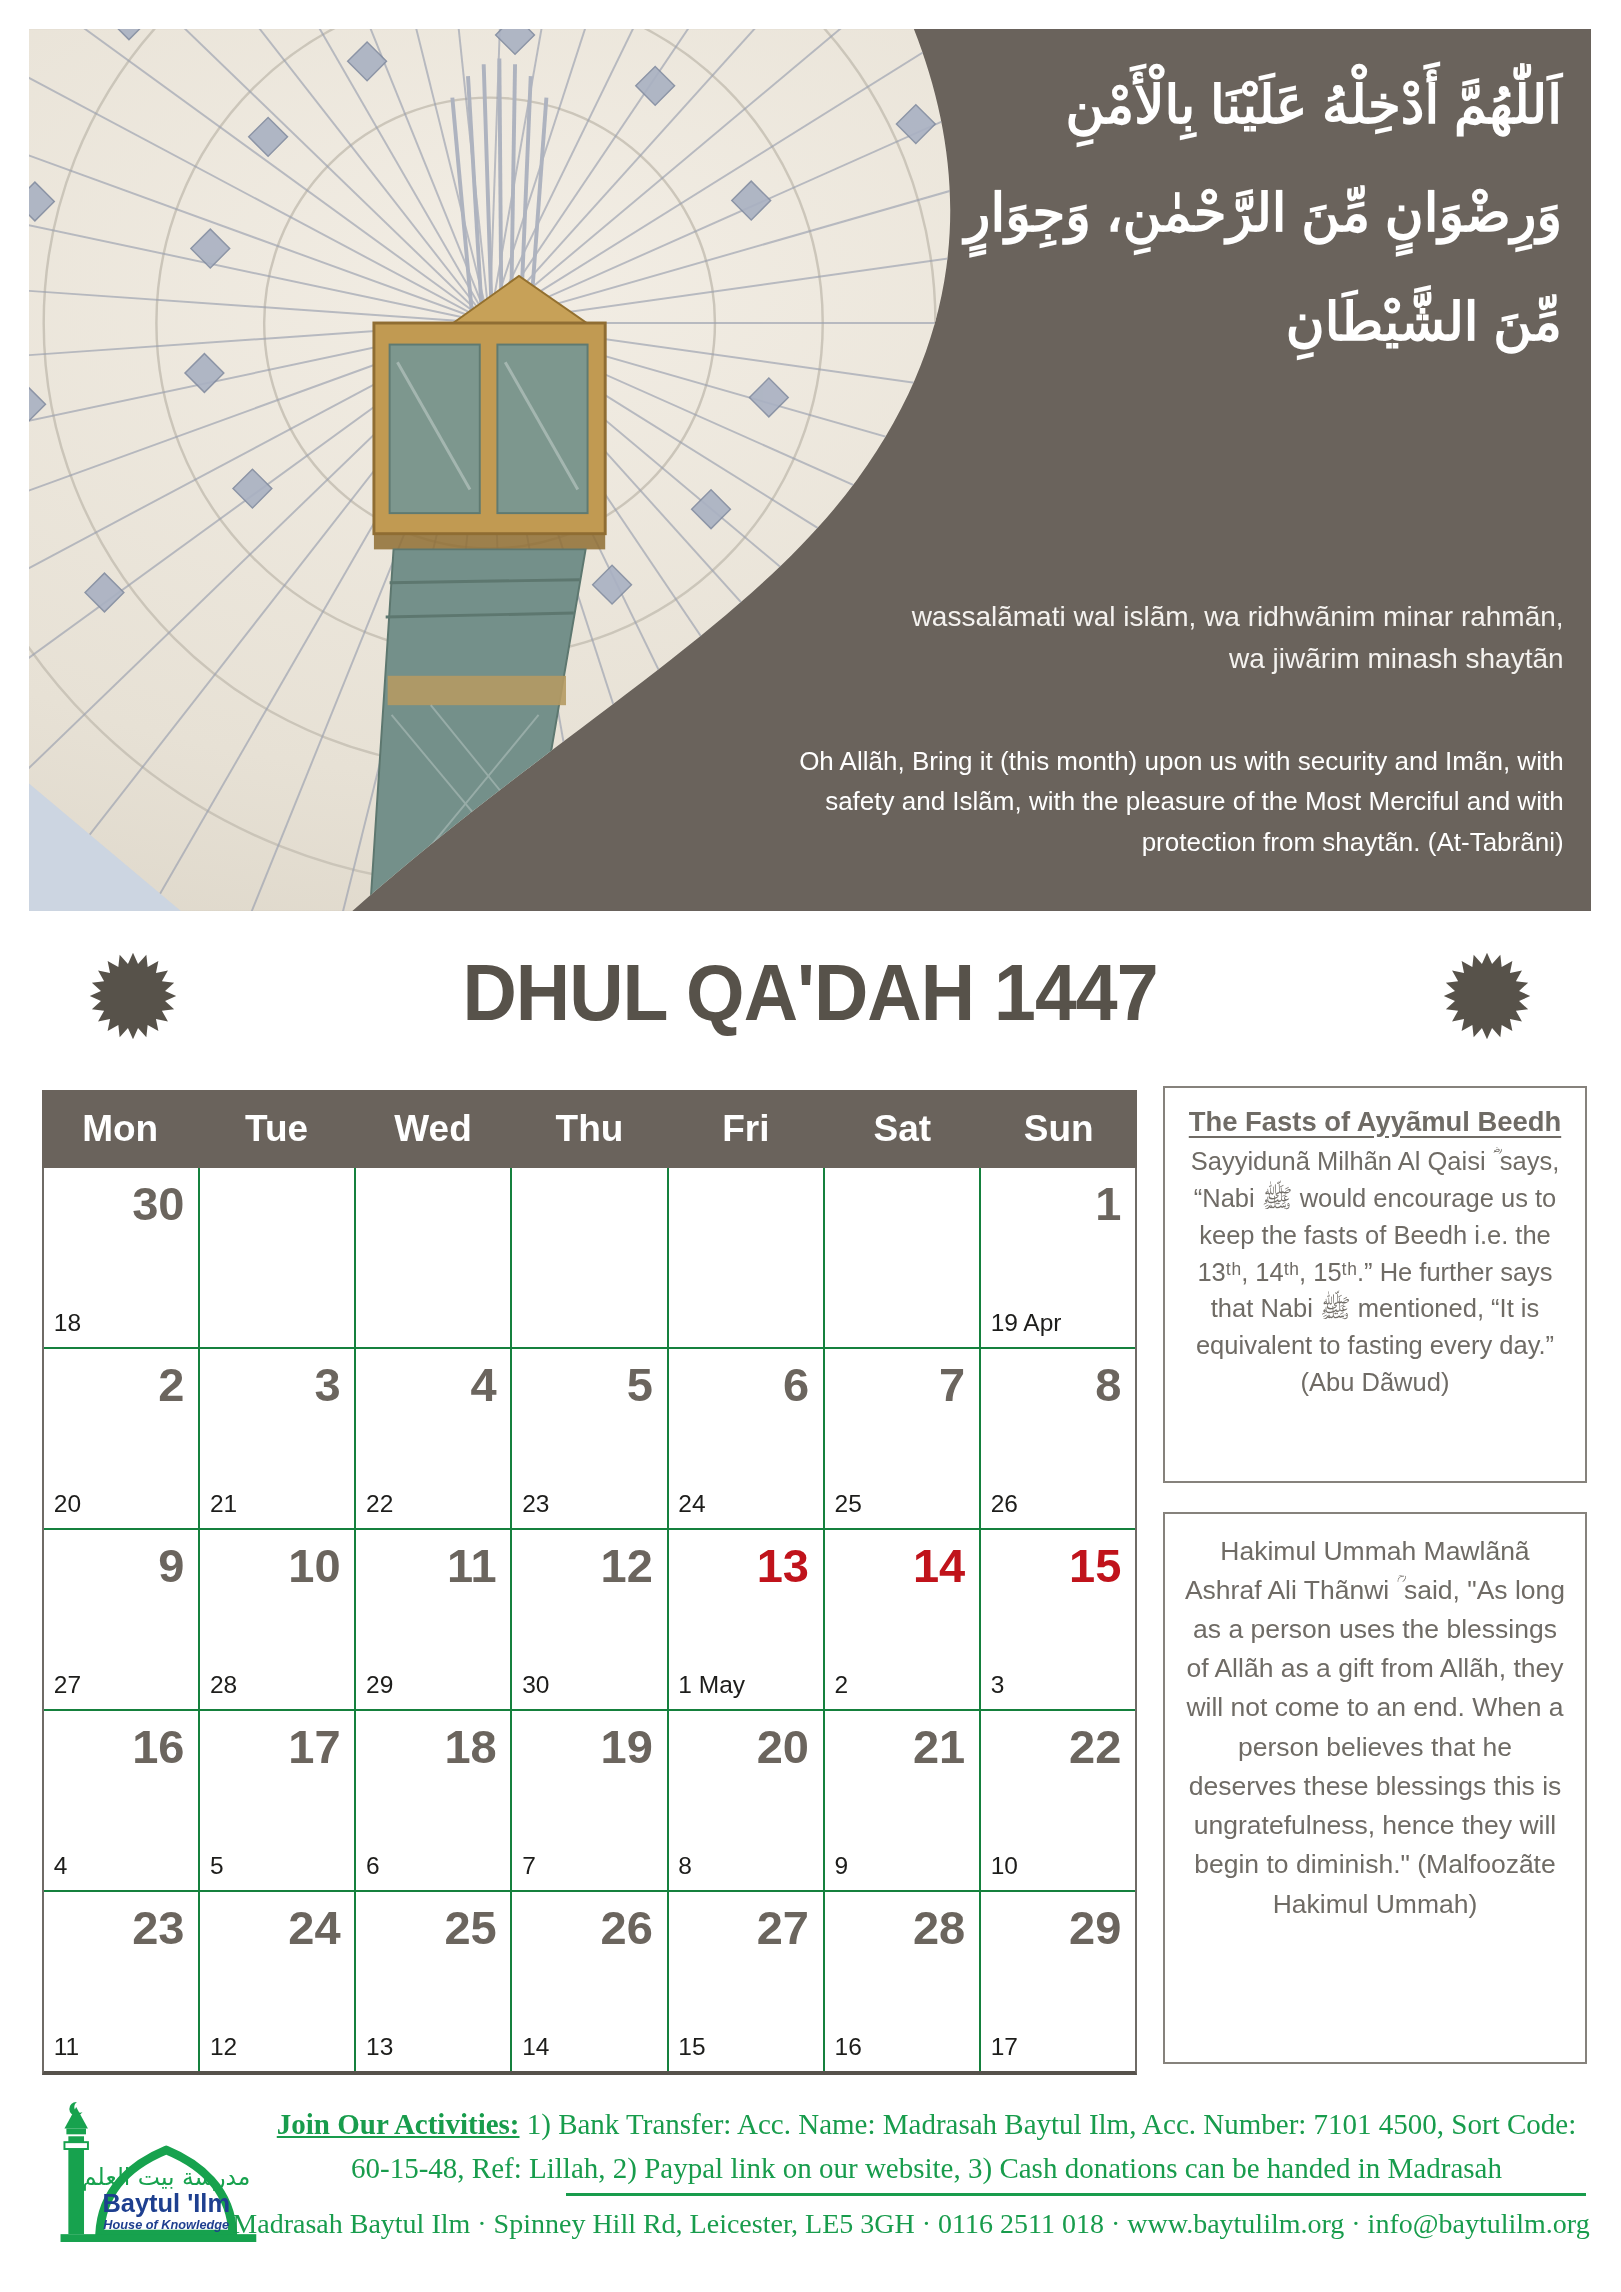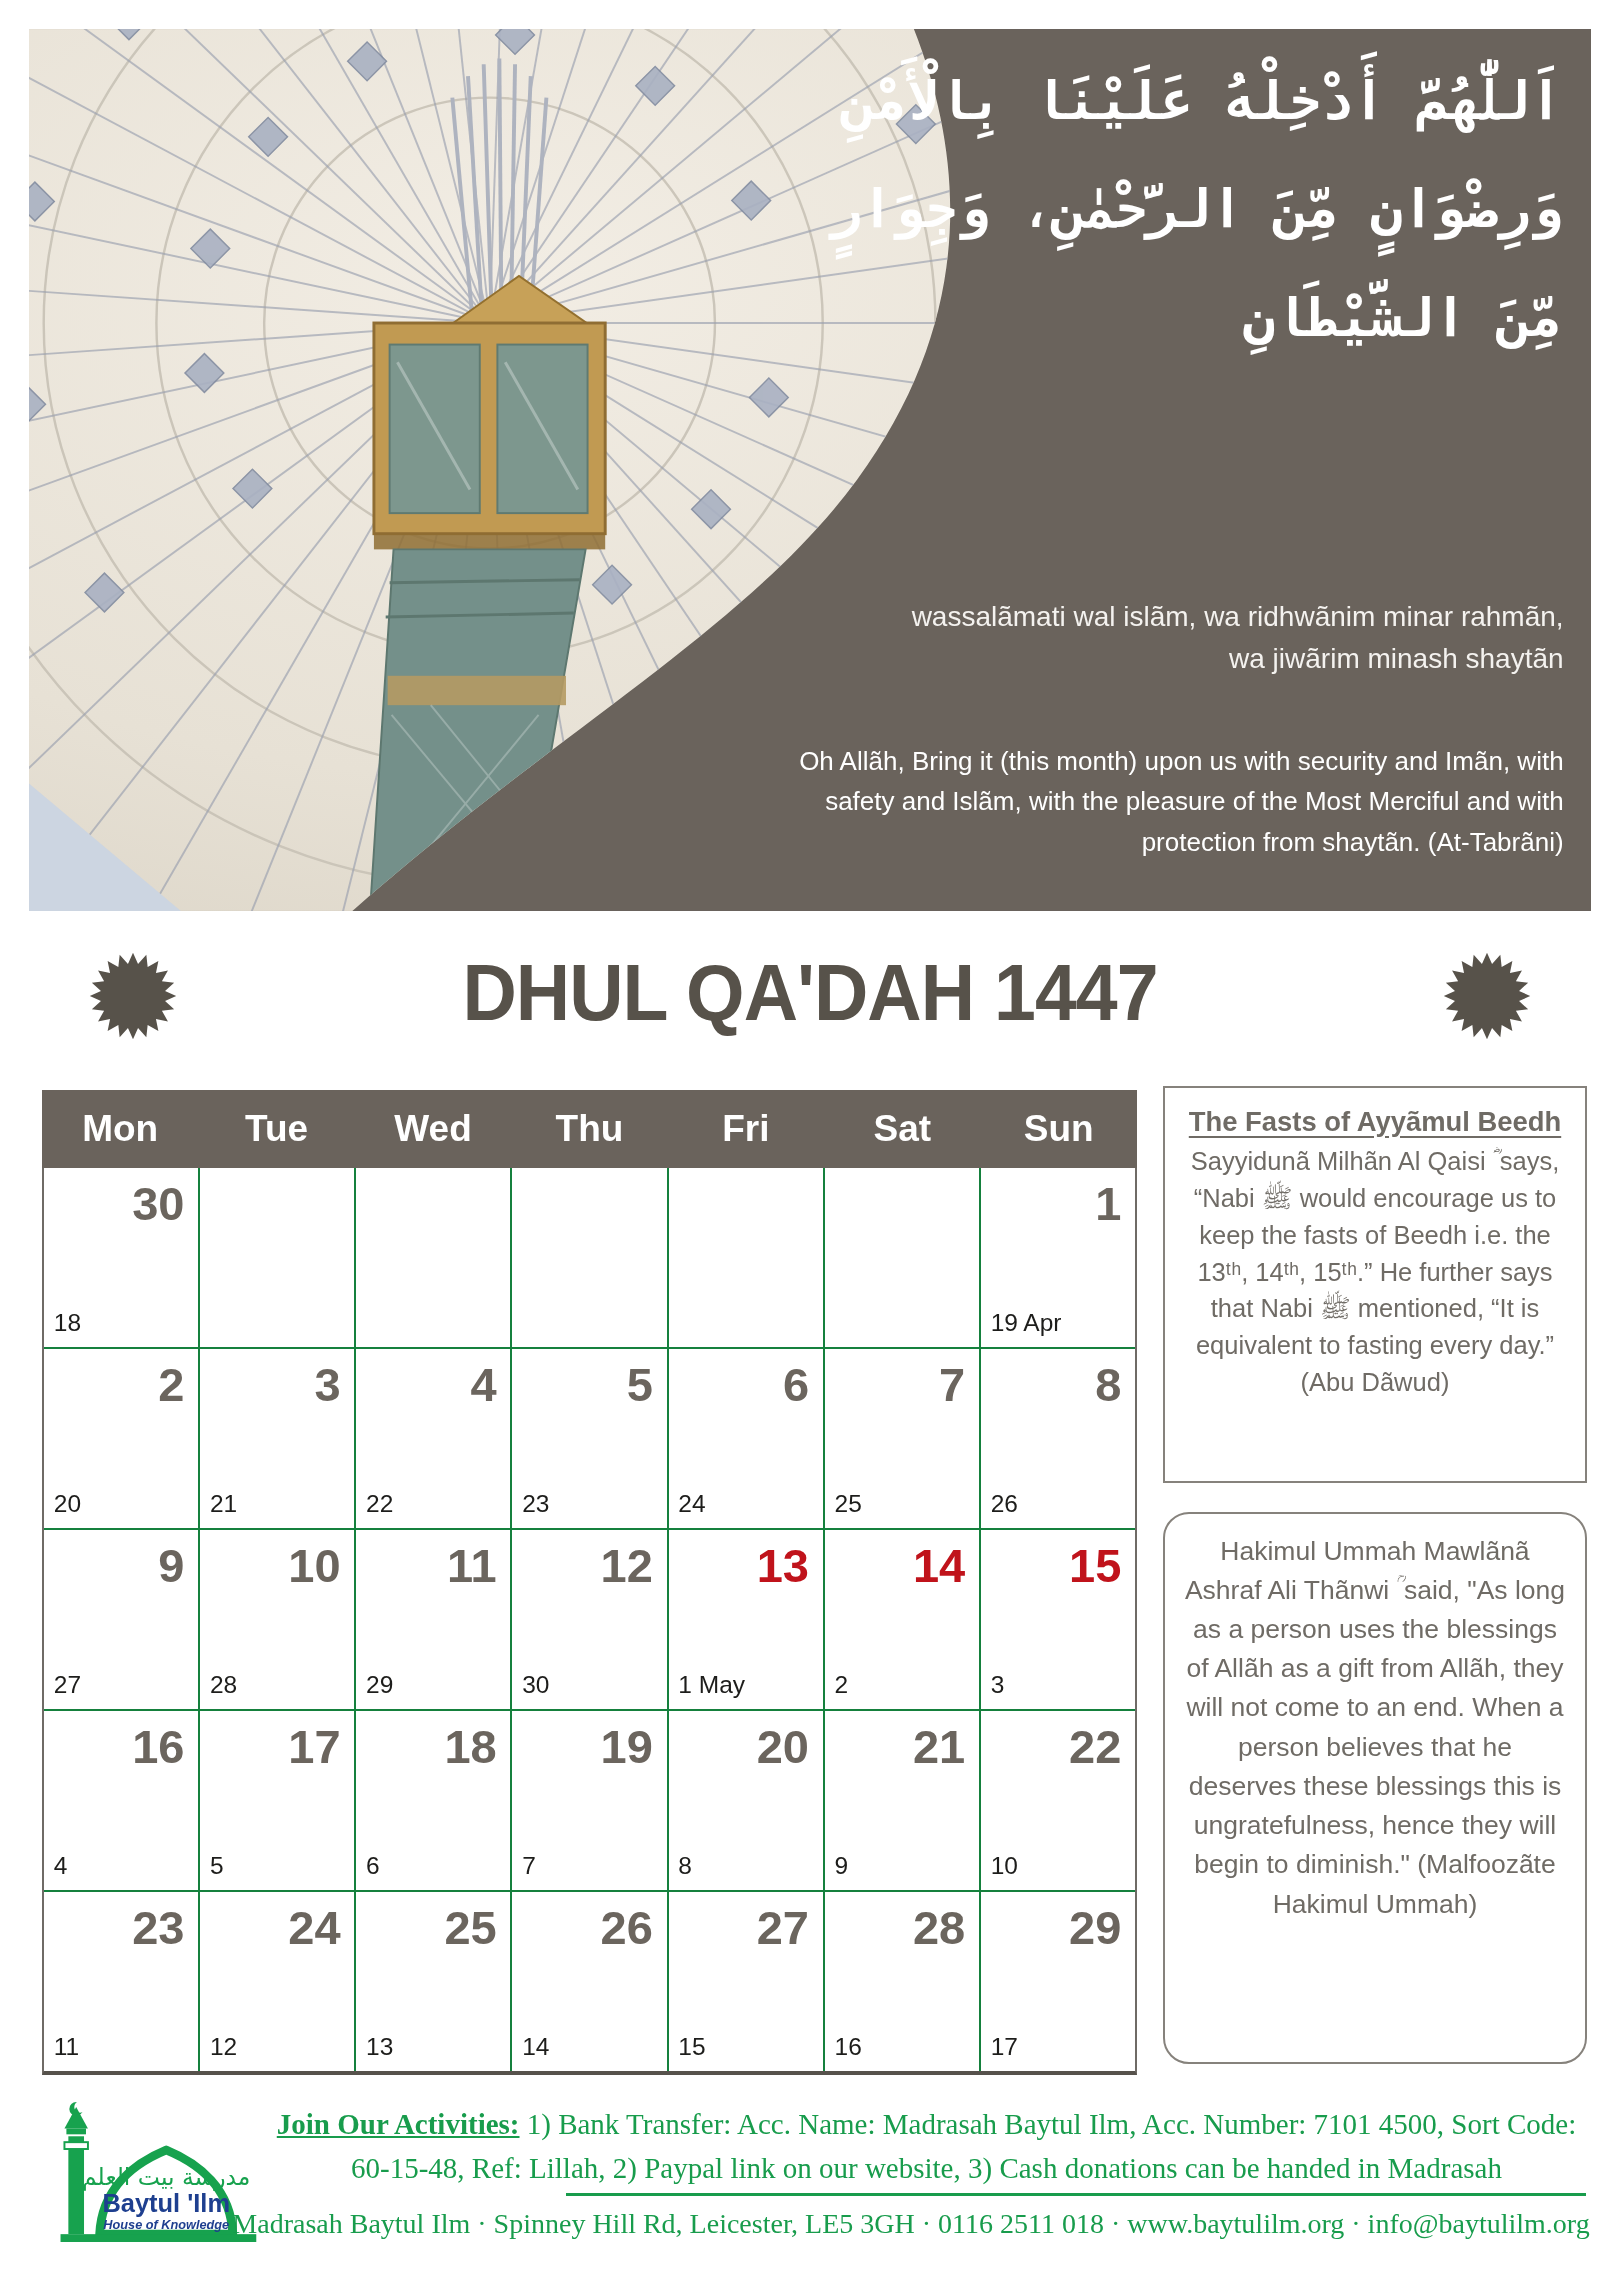--- a/index.html
+++ b/index.html
@@ -3,21 +3,21 @@
 <meta charset="utf-8">
 <style>
   html,body{margin:0;padding:0;background:#ffffff;}
   .page{position:relative;width:1621px;height:2293px;background:#ffffff;overflow:hidden;
         font-family:"Liberation Sans",sans-serif;}
 
   
   .header-block{position:absolute;left:29px;top:29px;width:1562px;height:882px;background:#6a635c;overflow:hidden;}
   .header-svg{position:absolute;left:0;top:0;}
   .arabic{position:absolute;right:29px;top:21.6px;width:765px;direction:rtl;text-align:right;
-          color:#ffffff;font-family:Liberation Mono, monospace;font-size:53px;line-height:2.05;font-weight:600;}
+          color:#ffffff;font-family:Liberation Sans, sans-serif;font-size:53px;line-height:2.05;font-weight:600;}
   .translit{position:absolute;right:27.4px;top:567px;width:882px;text-align:right;color:#f4f2ef;
             font-size:28px;line-height:1.5;font-weight:500;}
   .translation{position:absolute;right:27.4px;top:712px;width:980px;text-align:right;color:#ffffff;
                font-size:26px;line-height:1.55;font-weight:500;}
 
   
   .title-row{position:absolute;left:29px;top:929px;width:1562px;height:137px;}
   .starburst{position:absolute;top:21.6px;width:90px;height:90px;}
   .star-left{left:59px;} .star-right{right:59px;}
   .month-title{position:absolute;left:0;right:0;top:0;text-align:center;margin:0;
@@ -33,21 +33,21 @@
             grid-auto-rows:179px;gap:2px;}
   .cell{position:relative;background:#ffffff;}
   .hijri{position:absolute;top:7.8px;right:13.7px;font-size:47px;font-weight:700;color:#6b655e;}
   .hijri.red{color:#c0131b;}
   .greg{position:absolute;left:9.8px;bottom:9.8px;font-size:24.5px;font-weight:400;color:#1d1d1b;}
 
   
   .side-box{position:absolute;left:1163px;width:424px;border:2.9px solid #86827c;background:#ffffff;
             box-sizing:border-box;color:#6f6b65;text-align:center;}
   .box1{top:1086px;height:397px;padding:13.7px 19.6px;}
-  .box2{top:1512px;height:552px;padding:17.6px 19.6px;border-radius:26px;}
+  .box2{top:1512px;height:552px;padding:17.6px 19.6px;}
   .box-title{font-size:27.4px;font-weight:700;text-decoration:underline;text-underline-offset:4.9px;
              margin:3.9px 0 5.9px 0;}
   .box-body1{font-size:25.5px;line-height:1.44;}
   .box-body2{font-size:26.5px;line-height:1.48;}
 
   
   .footer-logo{position:absolute;left:39px;top:2099px;}
   .join-block{position:absolute;left:260px;top:2103px;width:1333px;text-align:center;
               font-family:"Liberation Serif",serif;color:#189c4c;font-size:29px;line-height:1.5;}
   .join-label{font-weight:700;text-decoration:underline;}

